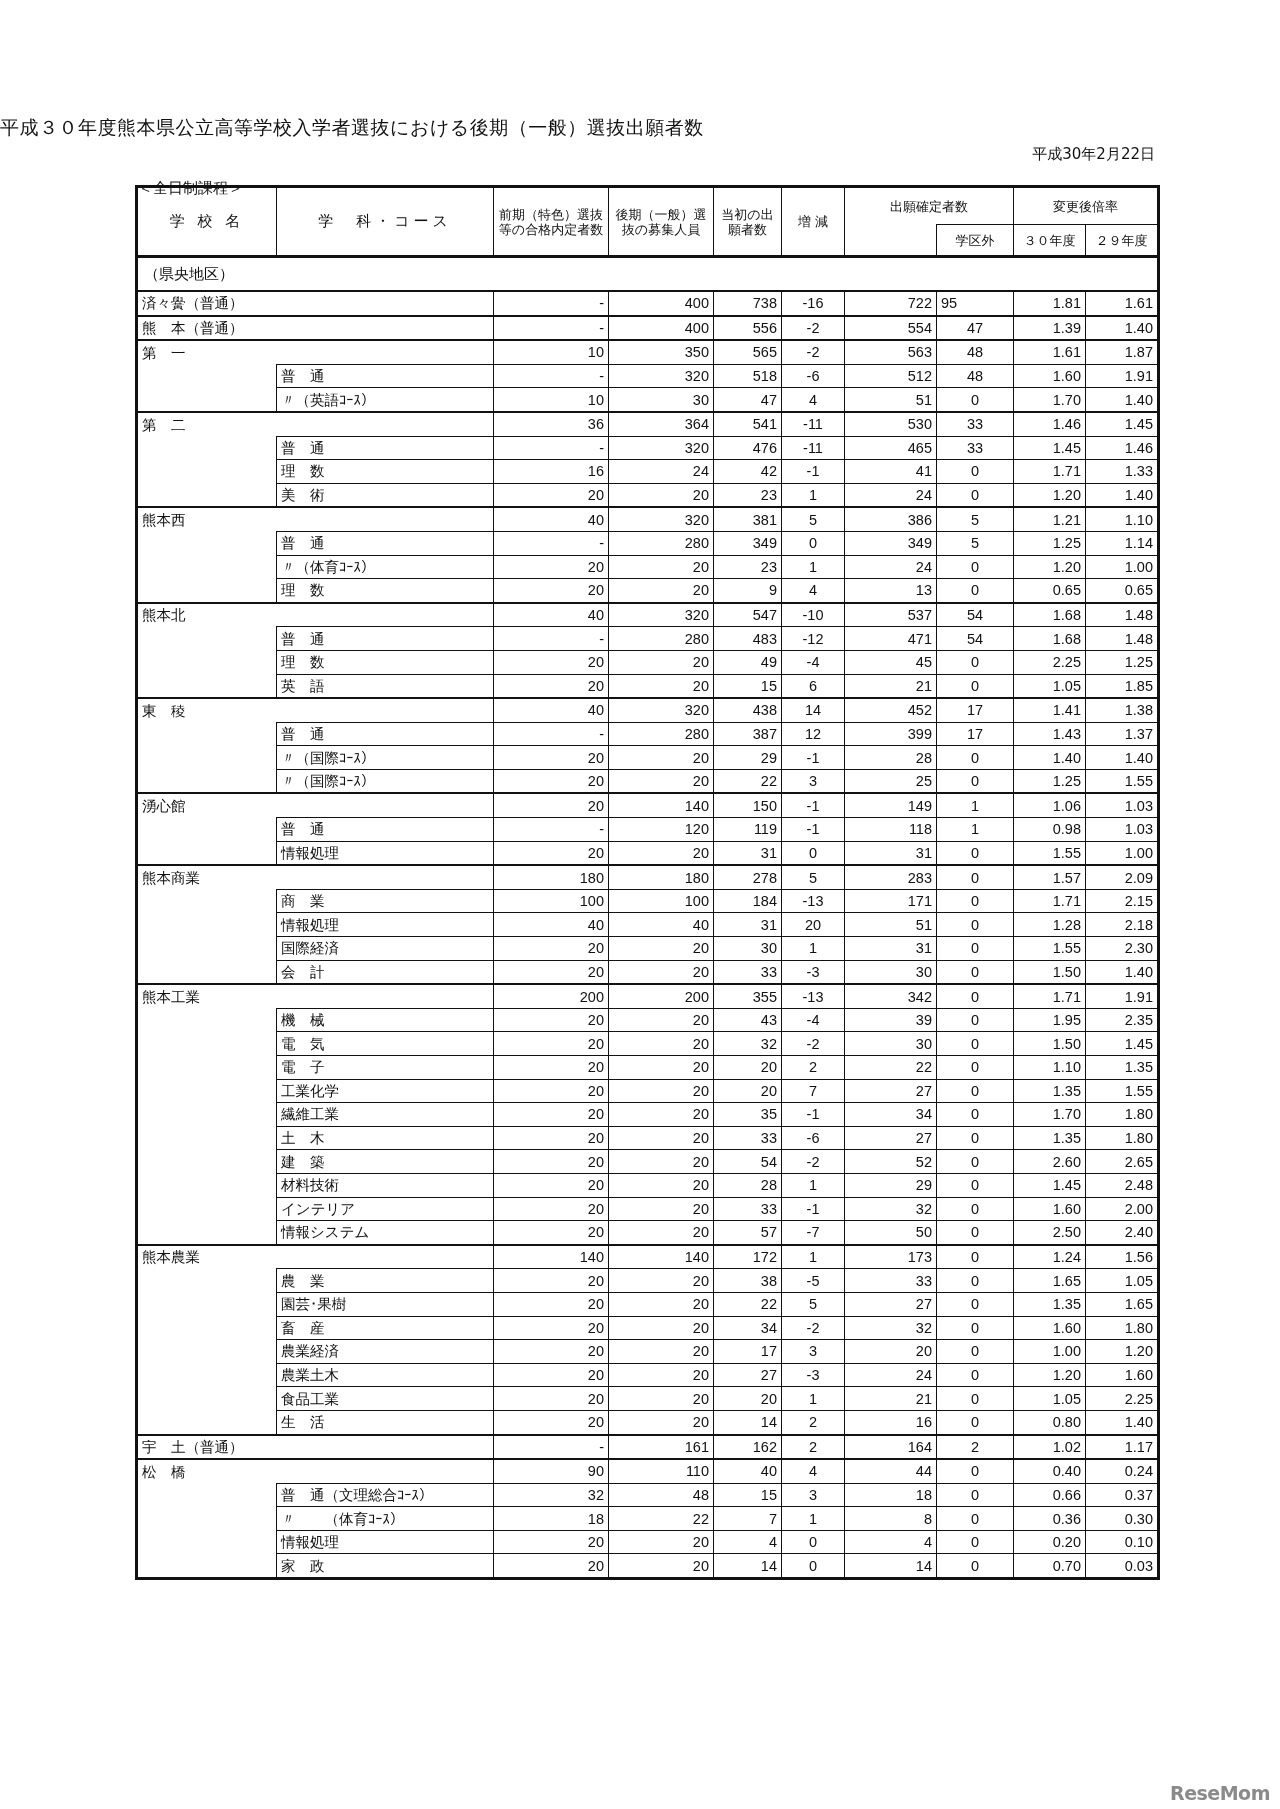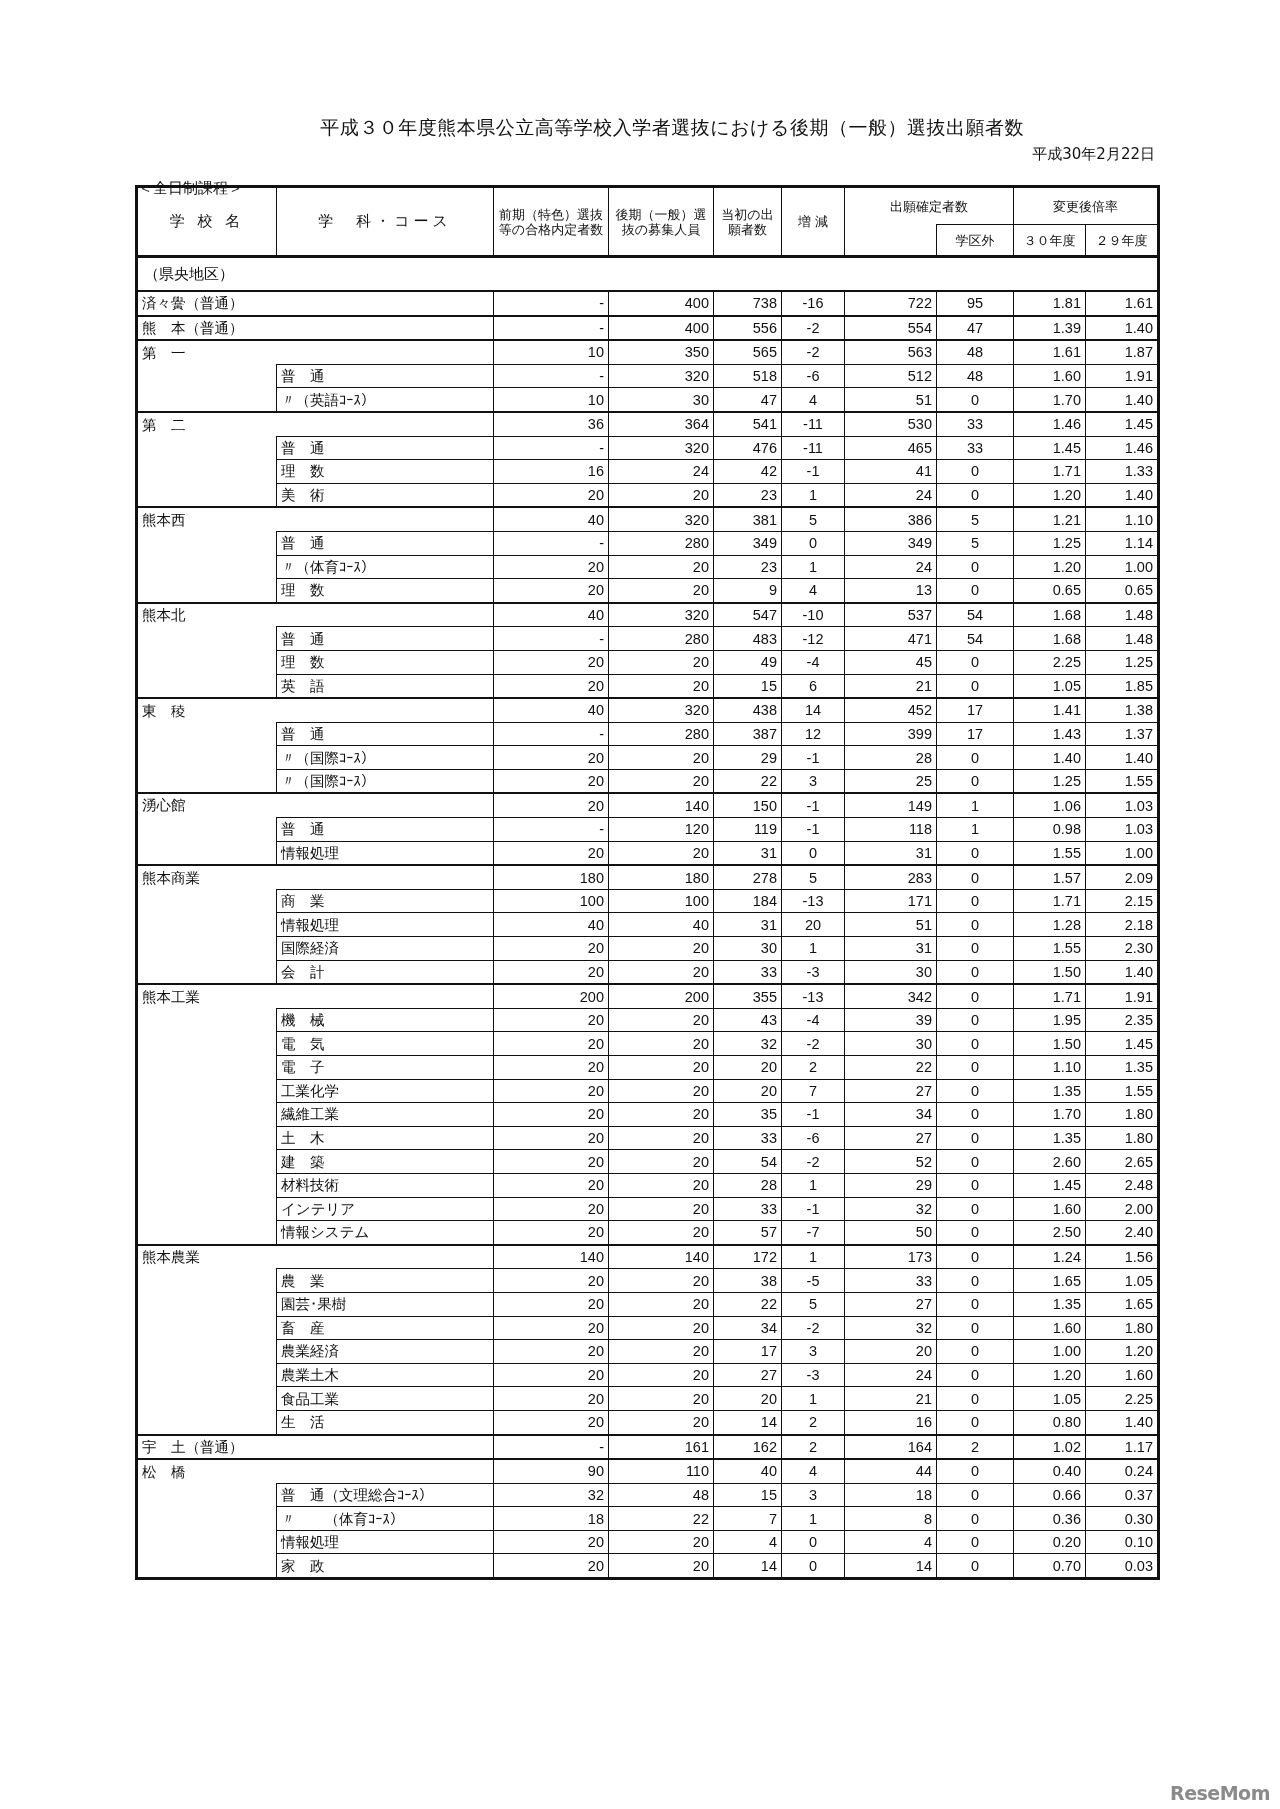--- a/index.html
+++ b/index.html
@@ -1,17 +1,17 @@
 <!DOCTYPE html>
 <html><head>
 <meta charset="utf-8">
 <style>
   html, body { margin: 0; padding: 0; background: #ffffff; }
   body { width: 1280px; height: 1809px; position: relative; font-family: "DejaVu Sans", "Liberation Sans", sans-serif; color: #111; overflow: hidden; }
-  .title { position: absolute; top: 115px; left: 0; width: 1024px; text-align: right; font-size: 19px; letter-spacing: 0.5px; }
+  .title { position: absolute; top: 115px; left: 0; width: 1024px; text-align: left; font-size: 19px; letter-spacing: 0.5px; }
   .date { position: absolute; top: 145px; right: 125px; font-size: 15px; }
   .course-label { position: absolute; top: 179px; left: 138px; font-size: 15px; }
   table.data { position: absolute; top: 185px; left: 135px; width: 1022px; border-collapse: collapse; table-layout: fixed; border: 3px solid #111; font-size: 14px; }
   table.data col.c1 { width: 140px; }
   table.data col.c2 { width: 217px; }
   table.data col.c3 { width: 115px; }
   table.data col.c4 { width: 105px; }
   table.data col.c5 { width: 68px; }
   table.data col.c6 { width: 63px; }
   table.data col.c7 { width: 92px; }
@@ -71,21 +71,21 @@
     <tr>
       <td colspan="10" class="region">（県央地区）</td>
     </tr>
   <tr class="school-row">
         <td colspan="2">済々黌（普通）</td>
         <td class="num">-</td>
         <td class="num">400</td>
         <td class="num">738</td>
         <td class="num" style="text-align: center;">-16</td>
         <td class="num">722</td>
-        <td class="num" style="text-align: center;">95</td>
+        <td class="num" style="text-align: left;">95</td>
         <td class="num">1.81</td>
         <td class="num">1.61</td>
       </tr>
       <tr class="school-row">
         <td colspan="2">熊　本（普通）</td>
         <td class="num">-</td>
         <td class="num">400</td>
         <td class="num">556</td>
         <td class="num" style="text-align: center;">-2</td>
         <td class="num">554</td>
@@ -315,21 +315,21 @@
         <td class="num">20</td>
         <td class="num">20</td>
         <td class="num">22</td>
         <td class="num" style="text-align: center;">3</td>
         <td class="num">25</td>
         <td class="num" style="text-align: center;">0</td>
         <td class="num">1.25</td>
         <td class="num">1.55</td>
       </tr>
       <tr class="school-row">
-        <td style="border-bottom: none; border-right: none; font-family: Liberation Mono, monospace;">湧心館</td>
+        <td style="border-bottom: none; border-right: none;">湧心館</td>
         <td style="border-left: none;"></td>
         <td class="num">20</td>
         <td class="num">140</td>
         <td class="num">150</td>
         <td class="num" style="text-align: center;">-1</td>
         <td class="num">149</td>
         <td class="num" style="text-align: center;">1</td>
         <td class="num">1.06</td>
         <td class="num">1.03</td>
       </tr>

